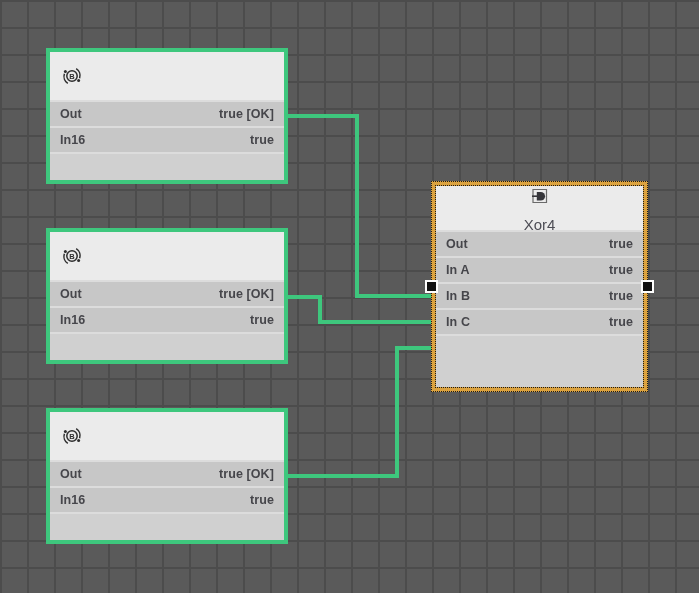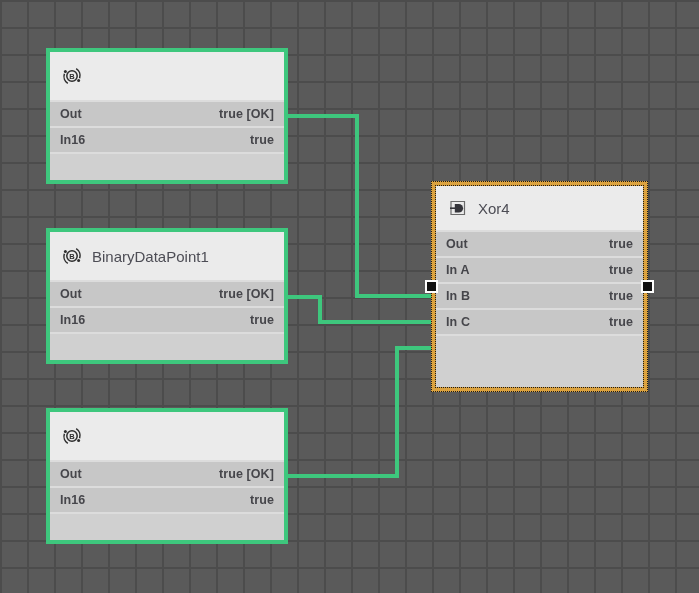--- a/index.html
+++ b/index.html
@@ -76,21 +76,21 @@
     background:var(--header-bg);
     display:flex;
     align-items:center;
     gap:10px;
     padding:0 12px;
     font-size:15px;
     color:#4d4d55;
     flex:0 0 auto;
   }
   .node.green .node-header{height:48px;}
-  .node.xor  .node-header{height:44px;}
+  .node.xor  .node-header{height:44px;flex-direction:column;}
   .node-header .icon{
     display:inline-flex;
     width:20px; height:20px;
     flex:0 0 auto;
   }
   .node-row{
     height:24px;
     flex:0 0 auto;
     border-top:2px solid var(--row-sep);
     background:var(--row-bg);
@@ -158,21 +158,20 @@
       <span class="icon">
         <svg viewBox="0 0 20 20" width="20" height="20">
           <circle cx="10" cy="10" r="5.2" fill="none" stroke="#2e2e2e" stroke-width="1.5"></circle>
           <text x="10" y="12.6" text-anchor="middle" font-size="7.5" font-weight="bold" fill="#2e2e2e" font-family="Liberation Sans, sans-serif">B</text>
           <path d="M 14.2 2.6 A 8.3 8.3 0 0 1 17.6 12.2" fill="none" stroke="#2e2e2e" stroke-width="1.5"></path>
           <circle cx="16.6" cy="14.4" r="1.5" fill="#2e2e2e"></circle>
           <path d="M 5.8 17.4 A 8.3 8.3 0 0 1 2.4 7.8" fill="none" stroke="#2e2e2e" stroke-width="1.5"></path>
           <circle cx="3.4" cy="5.6" r="1.5" fill="#2e2e2e"></circle>
         </svg>
       </span>
-      <span class="node-title">BinaryDataPoint1</span>
     </div>
     <div class="node-row">
       <span>Out</span>
       <span>true [OK]</span>
     </div>
     <div class="node-row">
       <span>In16</span>
       <span>true</span>
     </div>
     <div class="node-row empty"></div>

